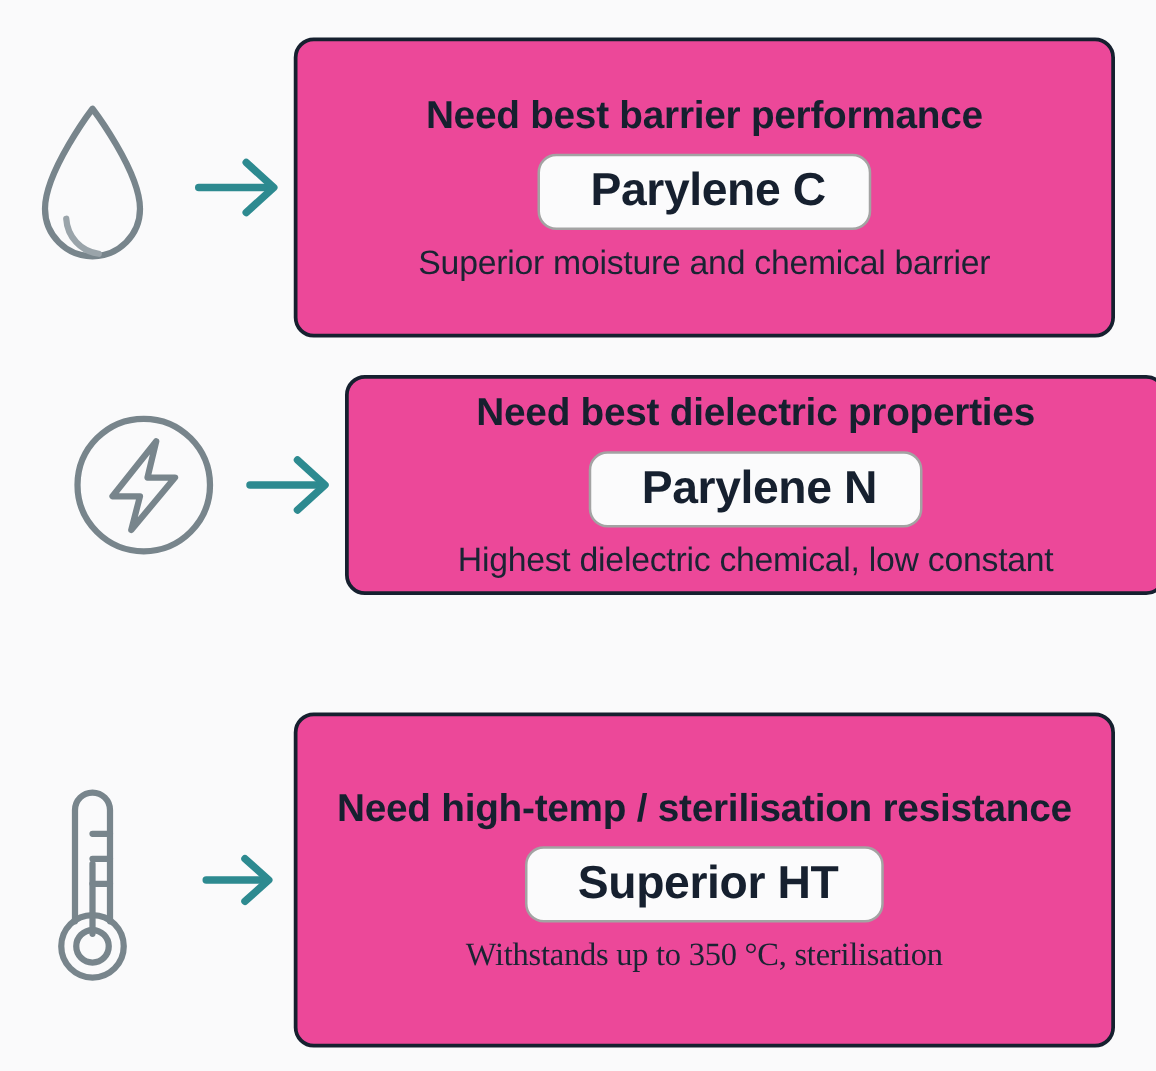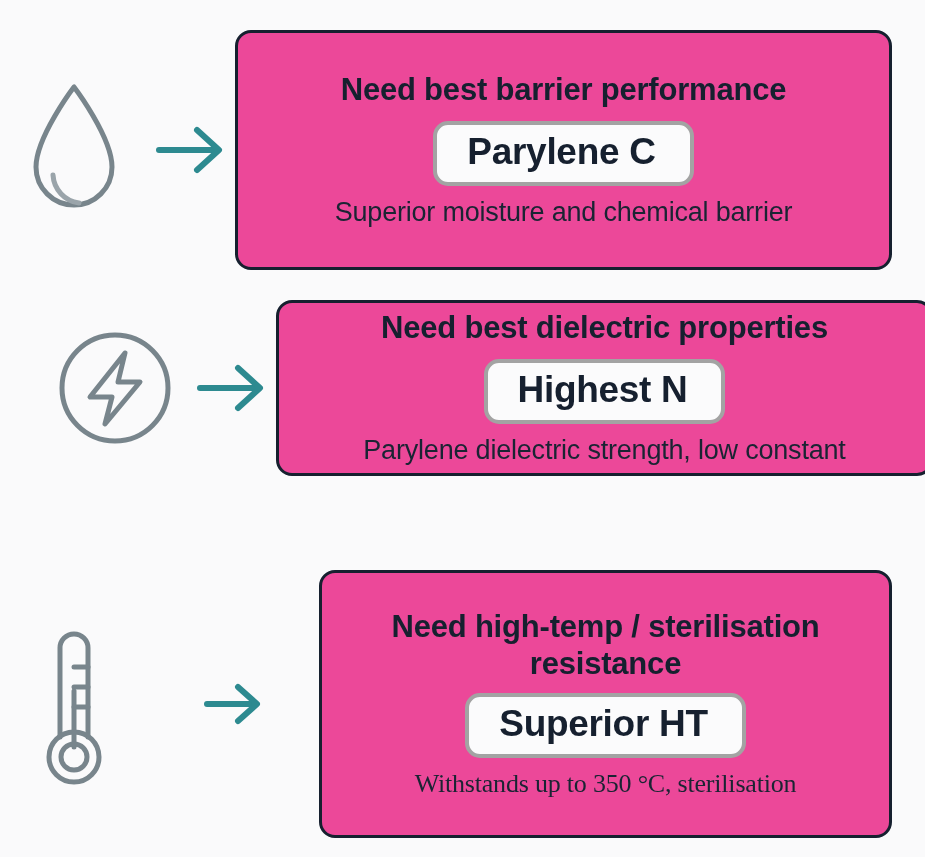--- a/index.html
+++ b/index.html
@@ -25,21 +25,21 @@
     left: 0;
     width: 925px;
     display: flex;
     flex-direction: row;
     align-items: center;
   }
 
   
   .row-1 { top: 30px;  height: 240px; }
   .row-2 { top: 300px; height: 176px; margin-left: 41px; }
-  .row-3 { top: 570px; height: 268px; gap: 42px; }
+  .row-3 { top: 570px; height: 268px; }
 
   
   .icon-cell {
     width: 148px;
     min-width: 148px;
     display: flex;
     align-items: center;
     justify-content: center;
     height: 100%;
   }
@@ -78,23 +78,23 @@
     font-weight: bold;
     font-size: 31px;
     line-height: 1.18;
     text-align: center;
     letter-spacing: -0.2px;
     padding: 0 18px;
     margin-bottom: 13px;
   }
 
   .pill {
-    border: 4px solid #a3a3a3;
+    border: 2px solid #a3a3a3;
     border-radius: 15px;
-    padding: 7px 34px 9px 30px;
+    padding: 7px 34px 9px 40px;
     background: #fbfbfc;
     display: inline-block;
   }
   .pill-label {
     color: #16202f;
     font-weight: bold;
     font-size: 37px;
     line-height: 1.1;
     letter-spacing: -0.3px;
     white-space: nowrap;
@@ -157,23 +157,23 @@
     <div class="arrow-cell">
       <svg width="74" height="52" viewBox="0 0 74 52" fill="none">
         <line x1="4" y1="26" x2="62" y2="26" stroke="#2d8a90" stroke-width="6" stroke-linecap="round"></line>
         <polyline points="42,6 64,26 42,46" stroke="#2d8a90" stroke-width="6" stroke-linecap="round" stroke-linejoin="round" fill="none"></polyline>
       </svg>
     </div>
 
     <div class="card">
       <div class="card-title">Need best dielectric properties</div>
       <div class="pill">
-        <span class="pill-label">Highest N</span>
+        <span class="pill-label">Parylene N</span>
       </div>
-      <div class="card-sub">Parylene dielectric strength, low constant</div>
+      <div class="card-sub">Highest dielectric chemical, low constant</div>
     </div>
   </div>
 
   <div class="row row-3">
 
     <div class="icon-cell">
       <svg width="100" height="170" viewBox="0 0 100 170" fill="none">
         <path d="M36 118 V29 a14 14 0 0 1 28 0 V118" stroke="#78858c" stroke-width="5" stroke-linecap="round" fill="none"></path>
         <circle cx="50" cy="138" r="25" stroke="#78858c" stroke-width="5" fill="none"></circle>
         <path d="M50 128 V72" stroke="#78858c" stroke-width="5" stroke-linecap="round"></path>

